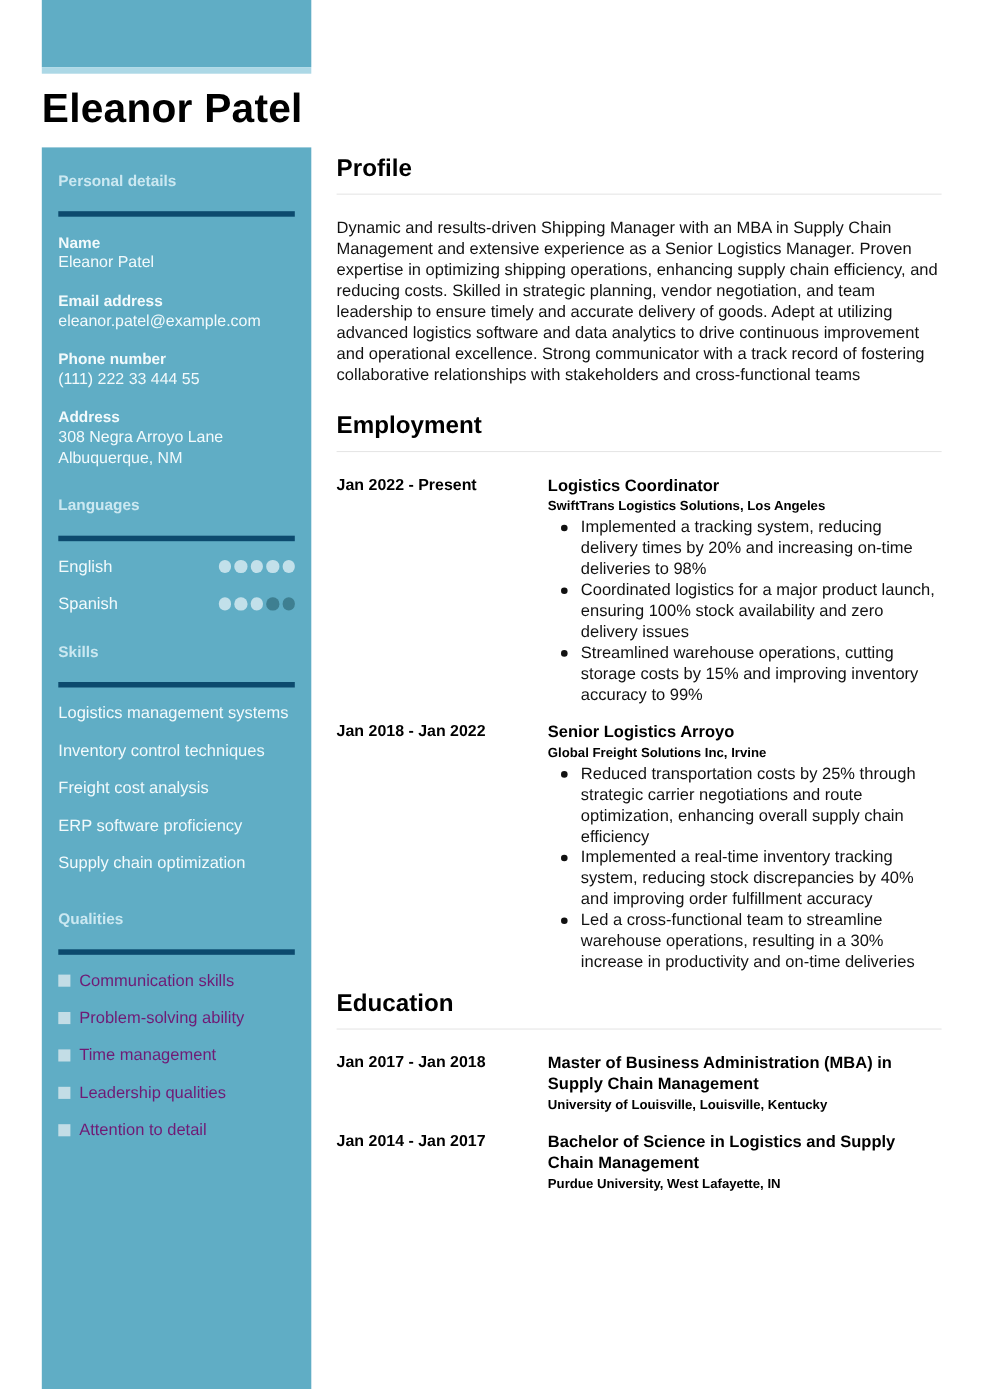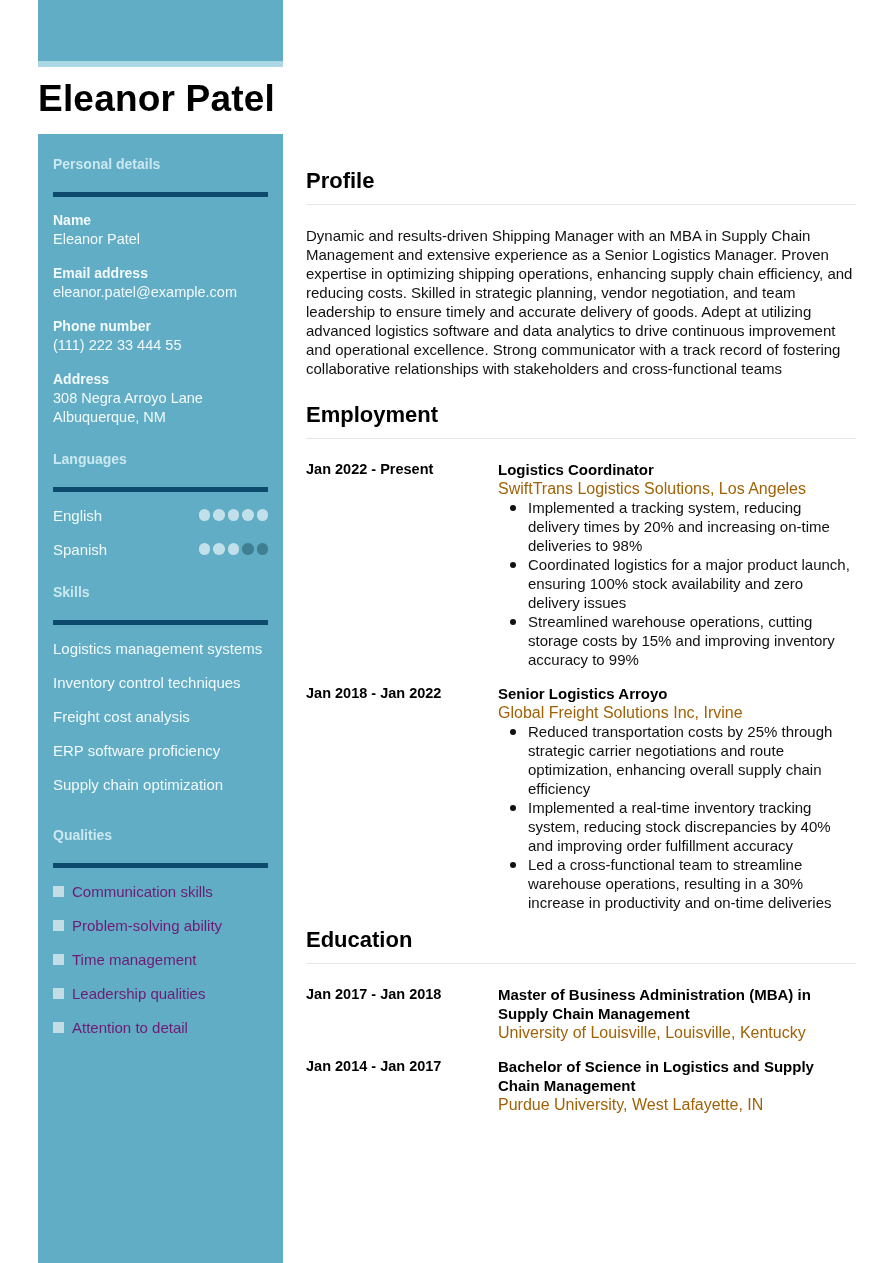--- a/index.html
+++ b/index.html
@@ -16,28 +16,28 @@
   .pd-label { font-size: 14px; font-weight: bold; color: #f2fafc; line-height: 19px; }
   .pd-value { font-size: 14.5px; color: #f2fafc; line-height: 19px; margin-bottom: 15px; }
   .lang-row { display: flex; justify-content: space-between; align-items: center; height: 34px; font-size: 15px; color: #f2fafc; }
   .dots { display: flex; gap: 3px; }
   .dot { width: 11.5px; height: 11.5px; border-radius: 50%; background: #c2e0ea; }
   .dot.off { background: #3e7f91; }
   .skill { font-size: 15px; color: #f2fafc; height: 34px; line-height: 20px; white-space: nowrap; }
   .quality { display: flex; align-items: flex-start; font-size: 15px; color: #701a75; height: 34px; line-height: 20px; white-space: nowrap; }
   .q-box { width: 11px; height: 11px; background: #c3dde6; margin-top: 4px; margin-right: 8px; flex: none; }
 
-  .main { position: absolute; left: 306px; top: 168px; width: 550px; }
+  .main { position: absolute; left: 306px; top: 140px; width: 550px; }
   .m-heading { font-size: 22px; font-weight: bold; color: #000; padding-bottom: 10px; border-bottom: 1px solid #e6e6e6; margin-bottom: 21px; }
   .profile-text { font-size: 15px; line-height: 19px; color: #111; margin-bottom: 24px; }
   .entry { display: flex; margin-bottom: 15px; }
   .entry-date { width: 192px; flex: none; font-size: 14.5px; font-weight: bold; line-height: 19px; color: #000; }
   .entry-body { flex: 1; }
   .entry-title { font-size: 15px; font-weight: bold; line-height: 19px; color: #000; }
-  .entry-org { font-size: 16px; line-height: 19px; color: #a16207; }
+  .entry-org { font-size: 12px; line-height: 19px; color: #000000; font-weight: bold; }
   .entry ul { list-style: none; }
   .entry li { position: relative; padding-left: 30px; font-size: 15px; line-height: 19px; color: #111; }
   .entry li::before { content: ""; position: absolute; left: 12px; top: 7px; width: 6px; height: 6px; border-radius: 50%; background: #111; }
   .edu-section { margin-top: 14px; }
 </style>
 </head>
 <body>
 
 <div class="top-band"></div>
 <div class="top-stripe"></div>

